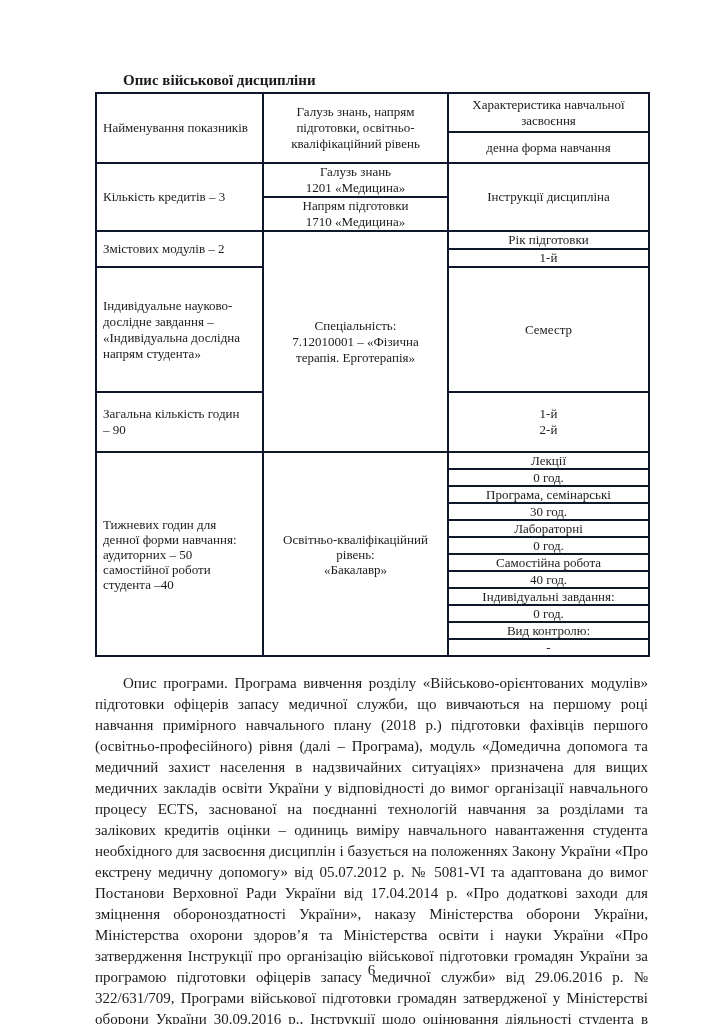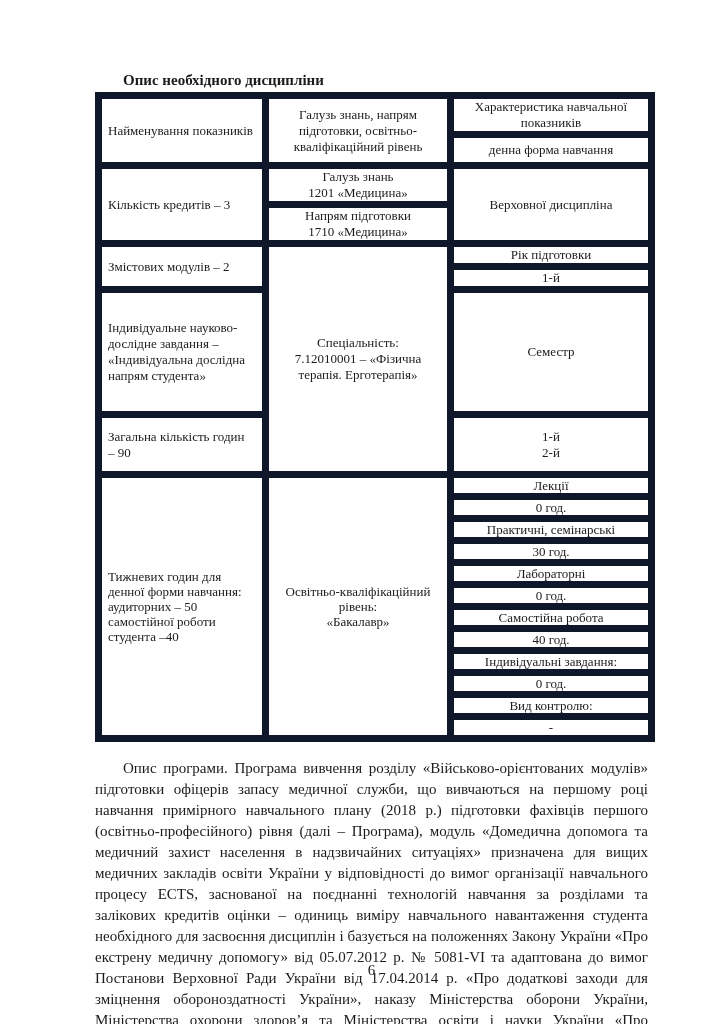--- a/index.html
+++ b/index.html
@@ -31,21 +31,21 @@
     border-collapse: collapse;
     table-layout: fixed;
     width: 553px;
     font-size: 13px;
     line-height: 16px;
   }
   table.desc-table col.w1 { width: 167px; }
   table.desc-table col.w2 { width: 185px; }
   table.desc-table col.w3 { width: 201px; }
   table.desc-table td {
-    border: 7px solid #0f172a;
+    border: 2px solid #0f172a;
     vertical-align: middle;
     text-align: center;
     white-space: pre-line;
     padding: 0 6px;
     overflow: hidden;
   }
   table.desc-table td.left {
     text-align: left;
     padding-left: 6px;
     padding-right: 4px;
@@ -76,45 +76,45 @@
     text-align: center;
     font-size: 15px;
   }
 </style>
 </head>
 <body>
 
 <div class="page">
   <div class="content">
 
-    <div class="doc-title">Опис необхідного дисципліни</div>
+    <div class="doc-title">Опис військової дисципліни</div>
 
     <table class="desc-table">
       <colgroup>
           <col class="w1">
           <col class="w2">
           <col class="w3">
         </colgroup>
       <tbody>
         <tr class="h39">
           <td class="left" rowspan="2">Найменування показників</td>
           <td rowspan="2">Галузь знань, напрям
 підготовки, освітньо-
 кваліфікаційний рівень</td>
           <td>Характеристика навчальної
-показників</td>
+засвоєння</td>
         </tr>
         <tr class="h31">
           <td>денна форма навчання</td>
         </tr>
         <tr class="h29">
           <td class="left" rowspan="2">Кількість кредитів – 3</td>
           <td>Галузь знань
 1201 «Медицина»</td>
-          <td rowspan="2">Верховної дисципліна</td>
+          <td rowspan="2">Інструкції дисципліна</td>
         </tr>
         <tr class="h31">
           <td>Напрям підготовки
 1710 «Медицина»</td>
         </tr>
         <tr class="h16">
           <td class="left" rowspan="2">Змістових модулів – 2</td>
           <td rowspan="4">Спеціальність:
 7.12010001 – «Фізична
 терапія. Ерготерапія»</td>
@@ -144,21 +144,21 @@
 студента –40</td>
           <td rowspan="12">Освітньо-кваліфікаційний
 рівень:
 «Бакалавр»</td>
           <td>Лекції</td>
         </tr>
         <tr class="hd">
           <td>0 год.</td>
         </tr>
         <tr class="hd">
-          <td>Практичні, семінарські</td>
+          <td>Програма, семінарські</td>
         </tr>
         <tr class="hd">
           <td>30 год.</td>
         </tr>
         <tr class="hd">
           <td>Лабораторні</td>
         </tr>
         <tr class="hd">
           <td>0 год.</td>
         </tr>

